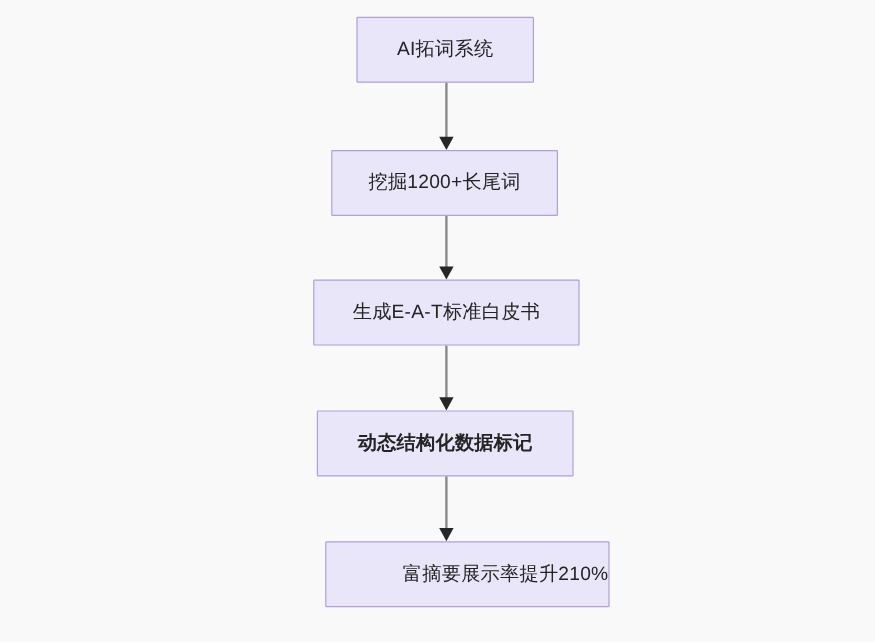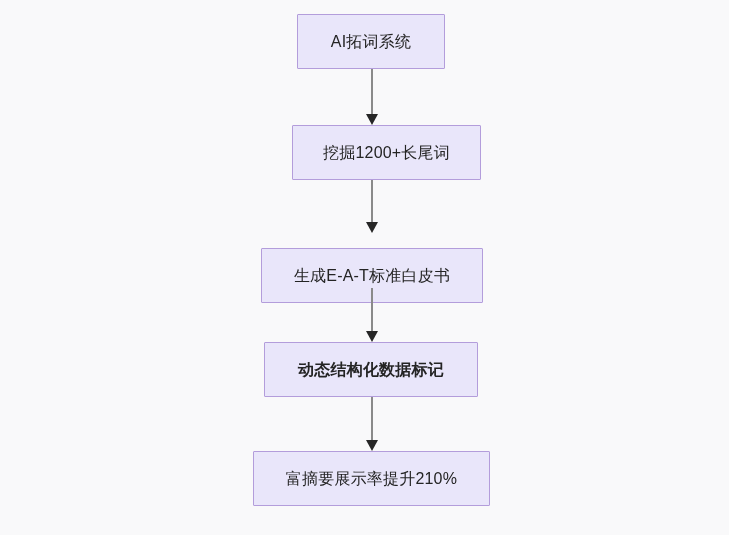--- a/index.html
+++ b/index.html
@@ -45,24 +45,24 @@
     stroke: #8a8a8a;
     stroke-width: 2;
     fill: none;
   }
   .edge-arrow {
     fill: #262626;
     stroke: none;
   }
   
   .n1 { left: 297px; top: 14px;  width: 148px; height: 55px; }
-  .n2 { left: 292px; top: 125px; width: 189px; height: 55px; }
-  .n3 { left: 261px; top: 248px; width: 222px; height: 55px; }
+  .n2 { left: 276px; top: 125px; width: 189px; height: 55px; }
+  .n3 { left: 261px; top: 233px; width: 222px; height: 55px; }
   .n4 { left: 264px; top: 342px; width: 214px; height: 55px; font-weight: bold; }
-  .n5 { left: 253px; top: 451px; width: 237px; height: 55px; }
+  .n5 { left: 271px; top: 451px; width: 237px; height: 55px; justify-content: flex-end; }
   
   .e1 { left: 361px; top: 69px;  width: 22px; height: 56px; }
   .e2 { left: 361px; top: 180px; width: 22px; height: 53px; }
   .e3 { left: 361px; top: 288px; width: 22px; height: 54px; }
   .e4 { left: 361px; top: 397px; width: 22px; height: 54px; }
 </style>
 </head>
 <body>
 
 <div id="flowchart-canvas">

